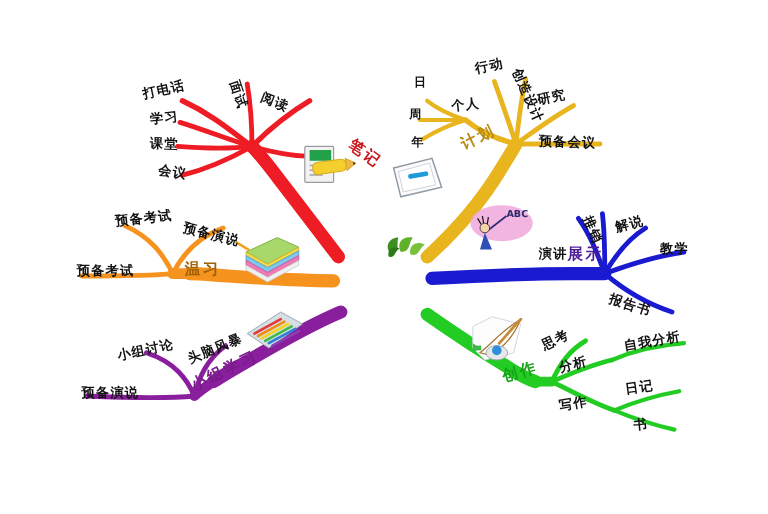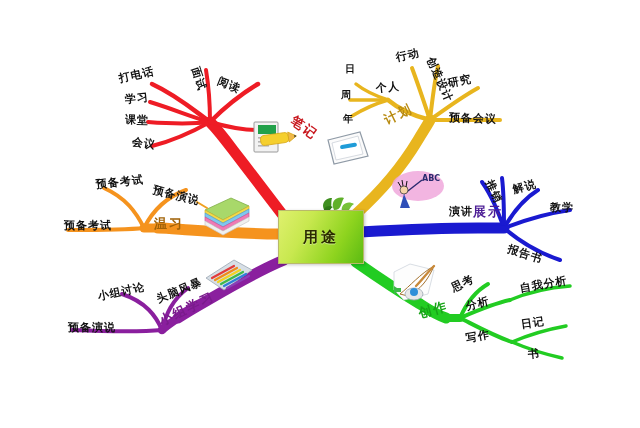--- a/index.html
+++ b/index.html
@@ -219,23 +219,20 @@
     </g>
 
     <g transform="translate(320,196)">
       <path d="M6,16 C0,10 4,2 12,2 C10,8 14,14 6,16 Z" fill="#3f8f20"></path>
       <path d="M14,14 C10,6 16,0 24,2 C20,8 22,14 14,14 Z" fill="#5fb02a"></path>
       <path d="M22,16 C20,8 28,4 34,8 C28,12 30,18 22,16 Z" fill="#77c23a"></path>
       <path d="M4,18 C2,12 8,8 13,11 C8,14 10,19 4,18 Z" fill="#2f7a18"></path>
     </g>
   </svg>
 
-  <div class="central-node">
-    <span class="label central" style="position:static;">用途</span>
-  </div>
 
   <div class="label main" style="left:292px; top:110px; transform:rotate(36deg); color:#c8161d;">笔记</div>
   <div class="label sub" style="left:119px; top:71px; transform:rotate(-12deg);">打电话</div>
   <div class="label sub" style="left:125px; top:92px; transform:rotate(-6deg);">学习</div>
   <div class="label sub" style="left:125px; top:112px; transform:rotate(2deg);">课堂</div>
   <div class="label sub" style="left:132px; top:134px; transform:rotate(9deg);">会议</div>
   <div class="label sub" style="left:195px; top:60px; transform:rotate(72deg);">面试</div>
   <div class="label sub" style="left:218px; top:73px; transform:rotate(22deg);">阅读</div>
 
   <div class="label main" style="left:385px; top:112px; transform:rotate(-26deg); color:#b88b12;">计划</div>

